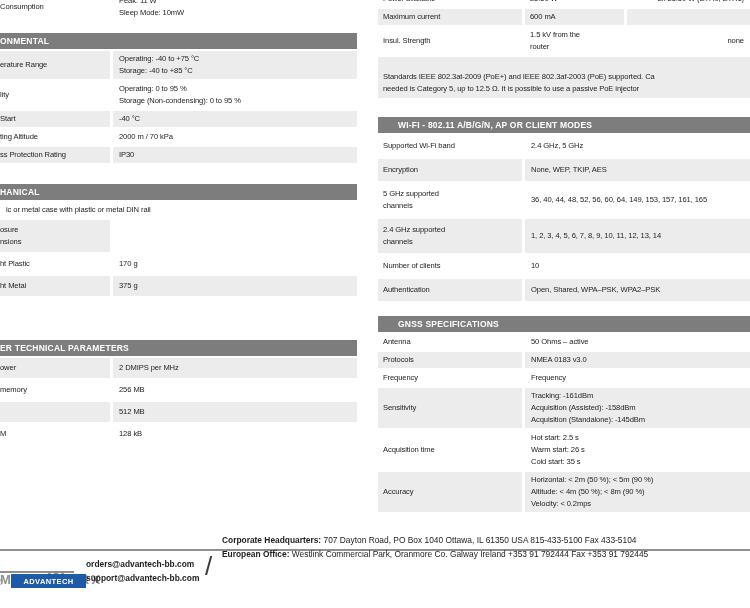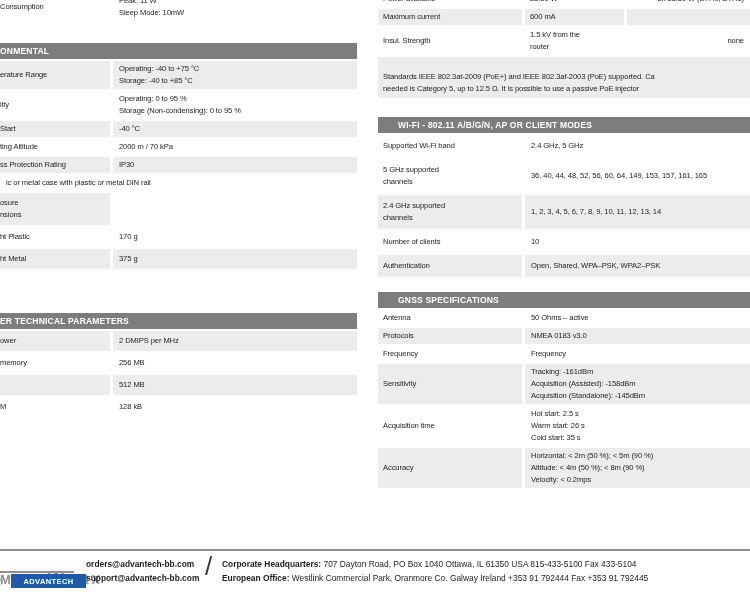--- a/index.html
+++ b/index.html
@@ -38,42 +38,42 @@
   .smartworx{position:absolute;left:0;top:568px;font-size:18px;font-weight:bold;
     font-variant:small-caps;letter-spacing:2.5px;color:#8f8f8f;}
   .sw-rule{position:absolute;left:0;top:571px;width:74px;height:2px;background:#8f8f8f;}
   .powered{position:absolute;left:0;top:577px;font-size:7px;color:#9a9a9a;}
   .advbox{position:absolute;left:11px;top:574px;width:75px;height:14px;background:#1e5aa5;
     color:#fff;font-size:7.5px;font-weight:bold;letter-spacing:.4px;
     display:flex;align-items:center;justify-content:center;}
   .emails{position:absolute;left:86px;top:557px;font-size:8.4px;font-weight:bold;
     line-height:14px;color:#1c1c1c;}
   .slash{position:absolute;left:205px;top:551px;font-size:26px;font-weight:400;color:#3a3a3a;}
-  .addr{position:absolute;left:222px;top:557px;font-size:8.4px;line-height:14px;color:#1c1c1c;}
+  .addr{position:absolute;left:222px;top:533px;font-size:8.4px;line-height:14px;color:#1c1c1c;}
   .addr b{font-weight:bold;}
   .addr div{white-space:nowrap;}
 </style>
 </head>
 <body>
 
 <div class="page">
 
   <div class="col col-left">
 
     <div class="trow">
       <div class="cell lab w">
           <div>Consumption</div>
         </div>
       <div class="cell val w">
         <div>Peak: 11 W</div>
         <div>Sleep Mode: 10mW</div>
       </div>
     </div>
 
-    <div class="secbar" style="margin-top:22px">
+    <div class="secbar" style="margin-top:12px">
         <span>ONMENTAL</span>
       </div>
 
     <div class="trow">
       <div class="cell lab g">
           <div>erature Range</div>
         </div>
       <div class="cell val g">
         <div>Operating: -40 to +75 °C</div>
           <div>Storage:  -40 to +85 °C</div>
@@ -106,20 +106,23 @@
     </div>
     <div class="trow">
       <div class="cell lab g">
           <div>ss Protection Rating</div>
         </div>
       <div class="cell val g">
           <div>IP30</div>
         </div>
     </div>
 
+    <div class="secbar" style="margin-top:21px">
+        <span>HANICAL</span>
+      </div>
 
     <div class="trow">
       <div class="cell full w">
           <div>ic or metal case with plastic or metal DIN rail</div>
         </div>
     </div>
     <div class="trow mid">
       <div class="cell lab g">
         <div>osure</div>
           <div>nsions</div>
@@ -226,20 +229,28 @@
     <div class="secbar pad" style="margin-top:19px">
         <span>WI-FI - 802.11 A/B/G/N, AP OR CLIENT MODES</span>
       </div>
 
     <div class="trow roomy">
       <div class="cell lab w">
           <div>Supported Wi-Fi band</div>
         </div>
       <div class="cell val w">
           <div>2.4 GHz, 5 GHz</div>
+        </div>
+    </div>
+    <div class="trow roomy">
+      <div class="cell lab g">
+          <div>Encryption</div>
+        </div>
+      <div class="cell val g">
+          <div>None, WEP, TKIP, AES</div>
         </div>
     </div>
     <div class="trow roomy">
       <div class="cell lab w">
         <div>5 GHz supported</div>
           <div>channels</div>
       </div>
       <div class="cell val w">
           <div>36, 40, 44, 48, 52, 56, 60, 64, 149, 153, 157, 161, 165</div>
         </div>

